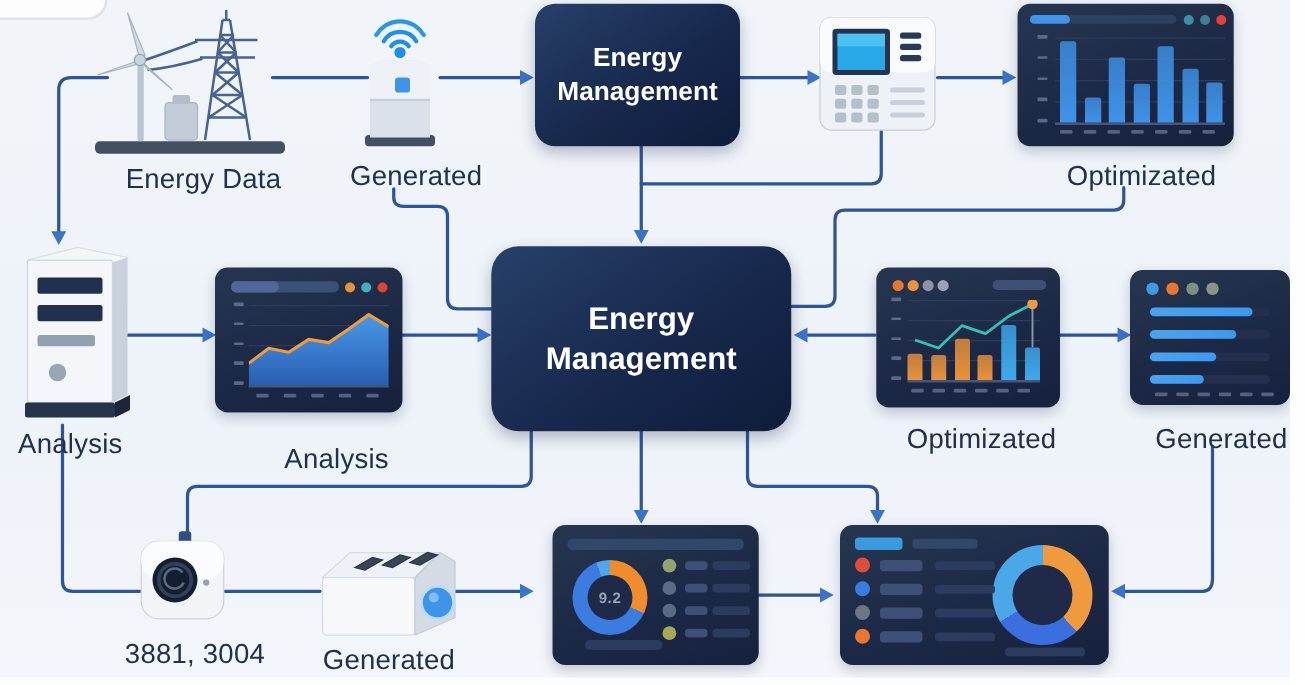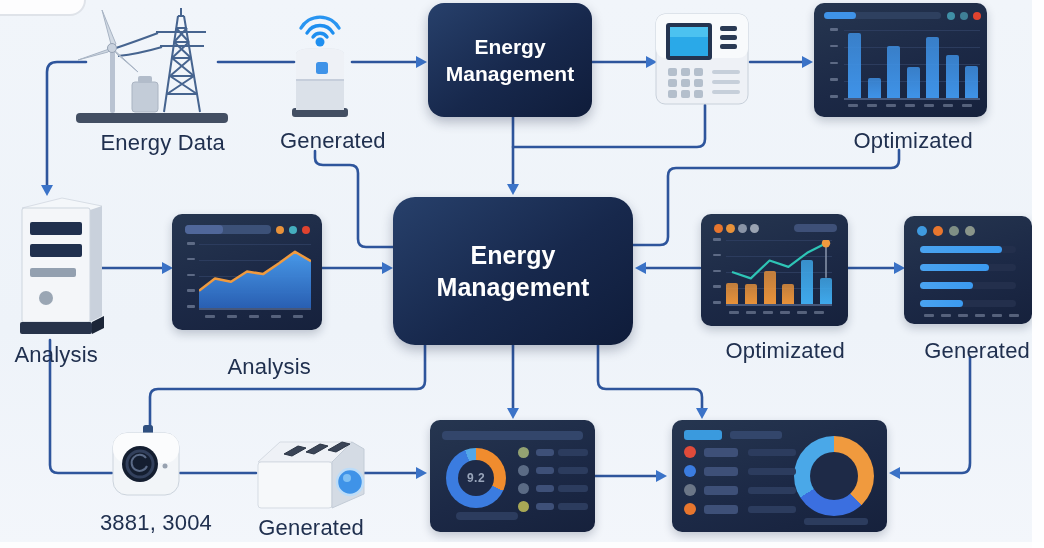--- a/index.html
+++ b/index.html
@@ -306,21 +306,21 @@
     <g fill="#3a4456" stroke="#2a3444">
       <polygon points="30,18 44,10 52,12 38,20"></polygon>
       <polygon points="52,16 66,8 74,10 60,18"></polygon>
       <polygon points="74,14 88,6 96,8 82,16"></polygon>
     </g>
     <circle cx="96" cy="46" r="13" fill="#3f93e8" stroke="#bcdcf8" stroke-width="2.5"></circle>
     <circle cx="93" cy="42" r="4" fill="#7fc0f4"></circle>
   </svg>
   <div class="lbl" style="left:252px;top:515px;width:112px;">Generated</div>
 
-  <div class="panel" style="left:430px;top:420px;width:165px;height:112px;">
+  <div class="panel" style="left:442px;top:420px;width:165px;height:112px;">
     <div class="donut" style="left: 16px; top: 28px; width: 60px; height: 60px; background: conic-gradient(rgb(240, 140, 46) 0%, rgb(240, 140, 46) 32%, rgb(59, 124, 224) 32%, rgb(59, 124, 224) 94%, rgb(82, 167, 232) 94%, rgb(82, 167, 232) 100%);">
       <div class="donut-hole" style="left:12px;top:12px;width:36px;height:36px;">9.2</div>
     </div>
   <div style="position: absolute; left: 12px; top: 11px; width: 141px; height: 9px; border-radius: 4px; background: rgb(51, 70, 107);"></div>
       <div style="position: absolute; left: 26px; top: 92px; width: 62px; height: 8px; border-radius: 4px; background: rgb(44, 60, 94);"></div>
       <div style="position: absolute; left: 88px; top: 27px; width: 11px; height: 11px; border-radius: 50%; background: rgb(147, 162, 114);"></div>
       <div style="position: absolute; left: 106px; top: 29px; width: 18px; height: 7px; border-radius: 3px; background: rgb(62, 80, 120);"></div>
       <div style="position: absolute; left: 128px; top: 29px; width: 30px; height: 7px; border-radius: 3px; background: rgb(44, 60, 94);"></div>
       <div style="position: absolute; left: 88px; top: 45px; width: 11px; height: 11px; border-radius: 50%; background: rgb(91, 107, 133);"></div>
       <div style="position: absolute; left: 106px; top: 47px; width: 18px; height: 7px; border-radius: 3px; background: rgb(62, 80, 120);"></div>

